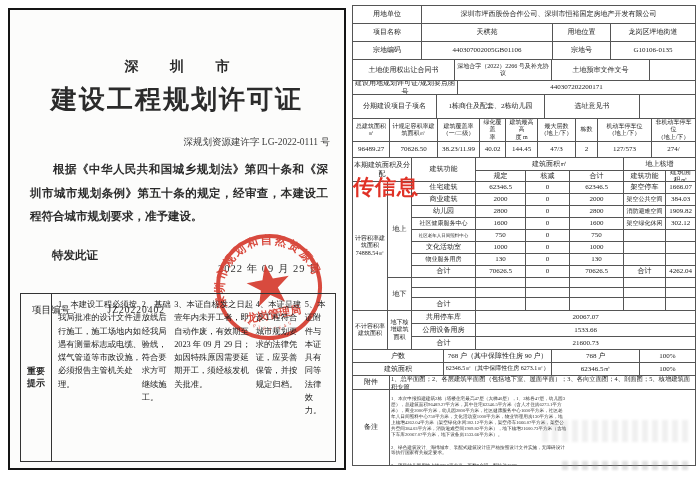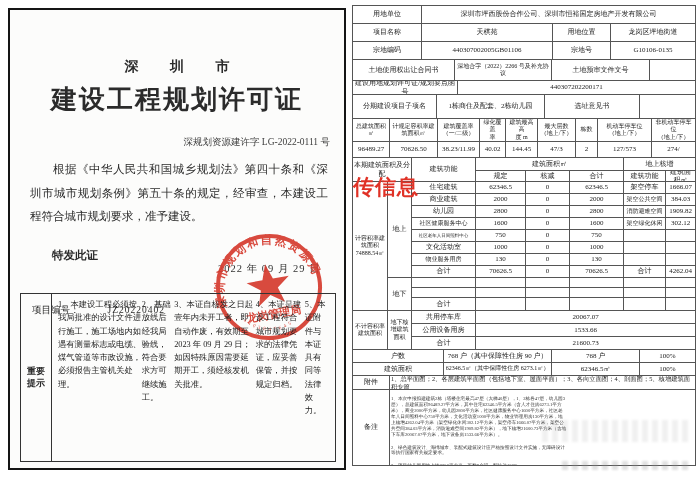--- a/index.html
+++ b/index.html
@@ -7,21 +7,21 @@
         font-family:"Liberation Serif","DejaVu Serif",serif;color:#2b2b2b;}
   
   #leftpage{position:absolute;left:8px;top:8px;width:338px;height:462px;
             border:2px solid #151515;background:#fcfcfb;box-sizing:border-box;}
   .lp-city{position:absolute;left:0;top:48px;width:100%;text-align:center;
            font-size:14px;font-weight:bold;letter-spacing:14px;text-indent:14px;}
   .lp-title{position:absolute;left:0;top:72px;width:100%;text-align:center;
             font-size:26px;font-weight:bold;letter-spacing:2px;}
   .lp-certno{position:absolute;right:14px;top:126px;font-size:9.5px;color:#3c3c3c;}
   .lp-body{position:absolute;left:20px;top:148px;width:298px;font-size:11.5px;
-           font-weight:normal;line-height:2.05;text-indent:2em;text-align:justify;}
+           font-weight:bold;line-height:2.05;text-indent:2em;text-align:justify;}
   .lp-issue{position:absolute;left:42px;top:238px;font-size:11.5px;font-weight:bold;}
   .lp-date{position:absolute;left:208px;top:252px;font-size:10.5px;letter-spacing:1px;color:#333;}
   .lp-projrow{position:absolute;left:22px;top:294px;font-size:9.5px;}
   .lp-projrow .pn{margin-left:28px;letter-spacing:1px;}
   .stamp{position:absolute;left:200px;top:218px;width:118px;height:118px;
          transform:rotate(-10deg);opacity:.92;}
   
   .notice{position:absolute;left:10px;top:283px;width:314px;height:167px;
           border:1px solid #333;display:flex;}
   .notice-label{width:26px;border-right:1px solid #333;display:flex;align-items:center;

